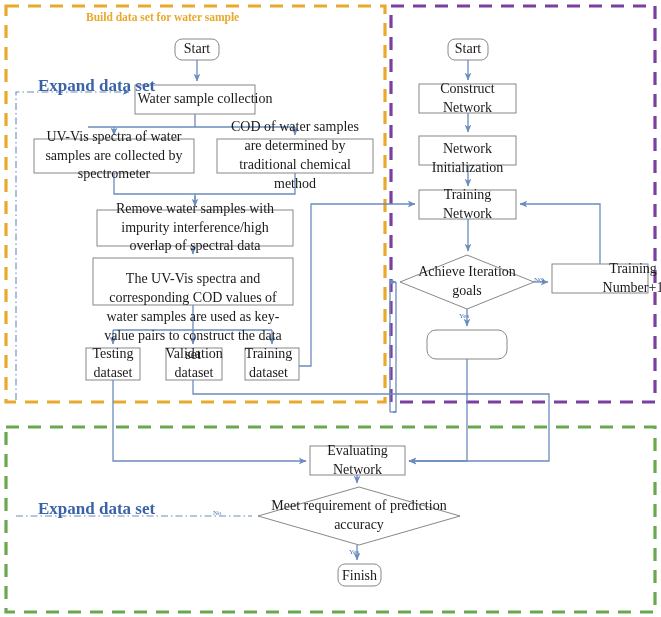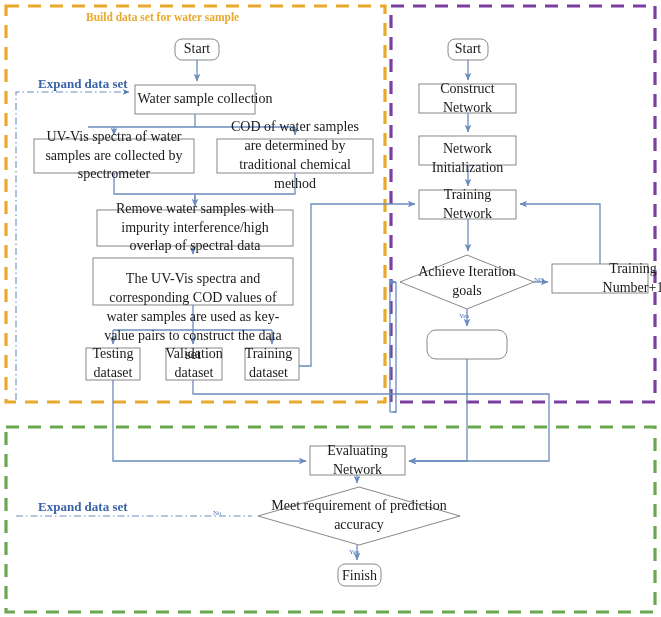--- a/index.html
+++ b/index.html
@@ -28,21 +28,21 @@
     position: absolute;
     font-family: "Liberation Serif", serif;
     font-weight: bold;
     font-size: 11.5px;
     white-space: nowrap;
   }
   .expand-label {
     position: absolute;
     font-family: "Liberation Serif", serif;
     font-weight: bold;
-    font-size: 13px;
+    font-size: 17px;
     color: #3a63a8;
     white-space: nowrap;
   }
   .node-text {
     position: absolute;
     display: flex;
     align-items: center;
     justify-content: center;
     text-align: center;
     font-family: "Liberation Serif", serif;

